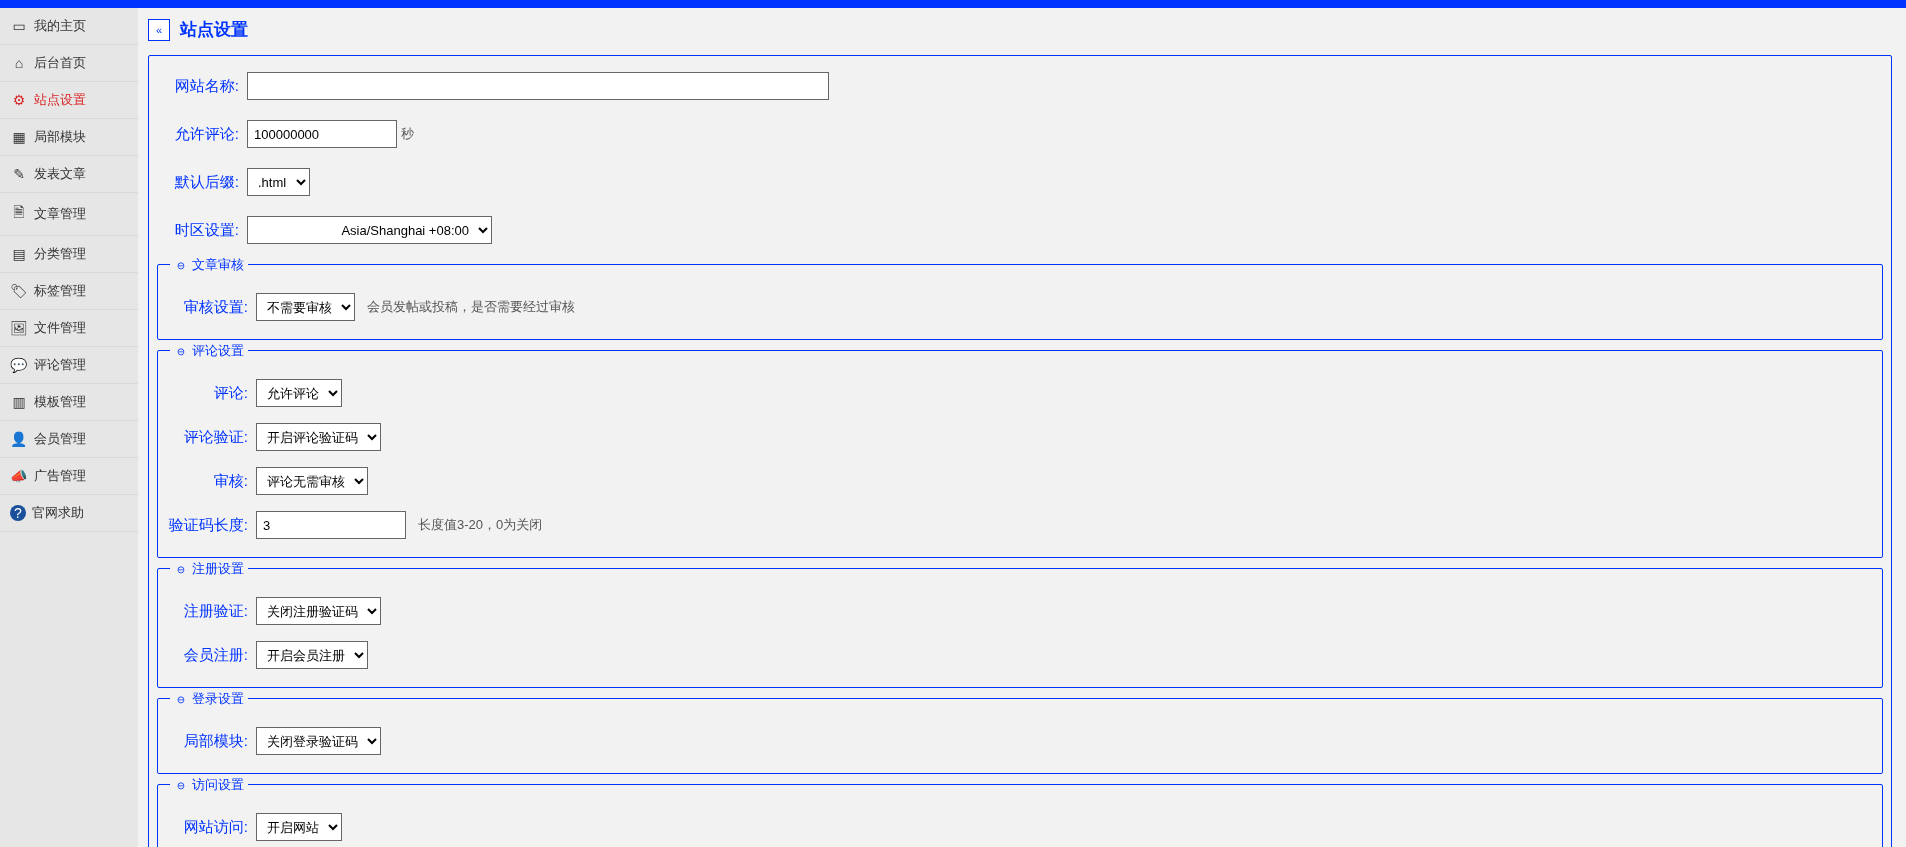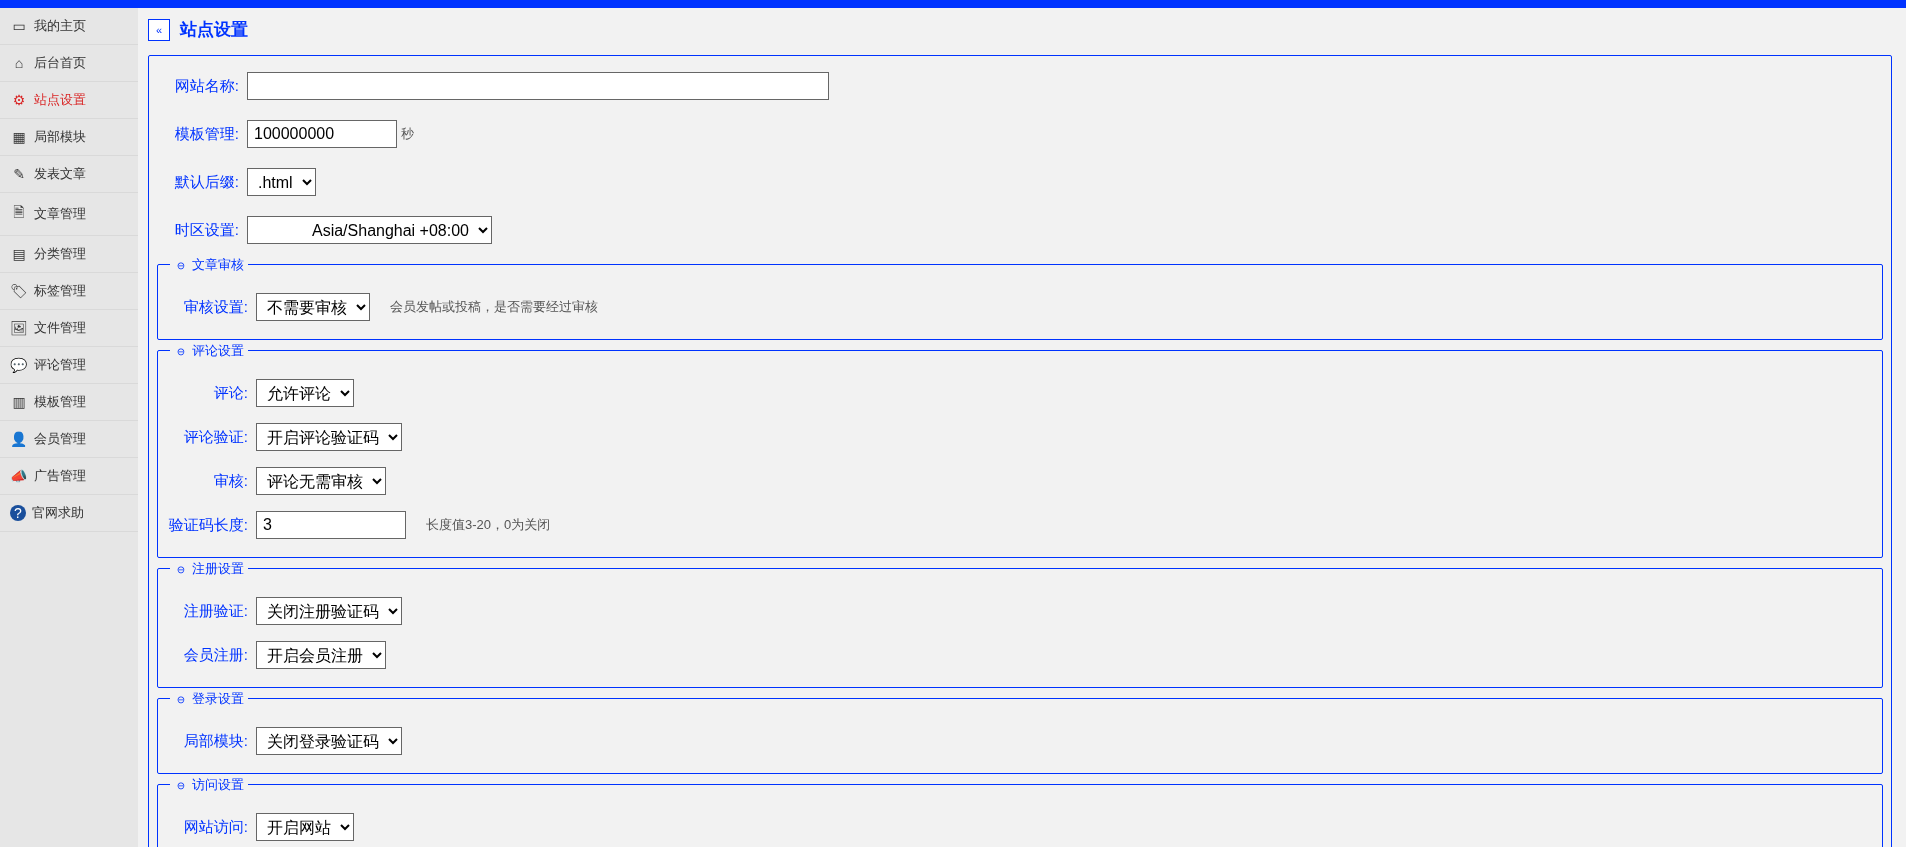--- a/index.html
+++ b/index.html
@@ -78,30 +78,30 @@
   width: 90px;
   text-align: right;
   color: #0033ff;
   padding-right: 8px;
   font-size: 15px;
 }
 .form-input, .form-select {
   background: #fff;
   border: 1px solid #666;
   padding: 4px 6px;
-  font-size: 16px;
+  font-size: 13px;
   font-family: inherit;
   height: 28px;
 }
 .form-input.wide { width: 582px; }
 .form-input.short { width: 150px; }
 .form-select { height: 28px; }
 .hint {
   color: #555;
-  margin-left: 20px;
+  margin-left: 12px;
   font-size: 13px;
 }
 .fieldset {
   border: 1px solid #0033ff;
   border-radius: 2px;
   margin: 10px 8px 4px 8px;
   padding: 2px 0 10px 0;
   position: relative;
 }
 .legend {
@@ -199,21 +199,21 @@
     </div>
 
     <div class="main-panel">
 
       <div class="form-row">
         <div class="form-label">网站名称:</div>
         <input class="form-input wide" value="" style="">
       </div>
 
       <div class="form-row">
-        <div class="form-label">模板管理:</div>
+        <div class="form-label">允许评论:</div>
         <input class="form-input short" value="100000000" style="">
         <span class="hint" style="margin-left:4px;">秒</span>
       </div>
 
       <div class="form-row">
         <div class="form-label">默认后缀:</div>
         <select class="form-select">
           <option>.html</option>
         </select>
       </div>

